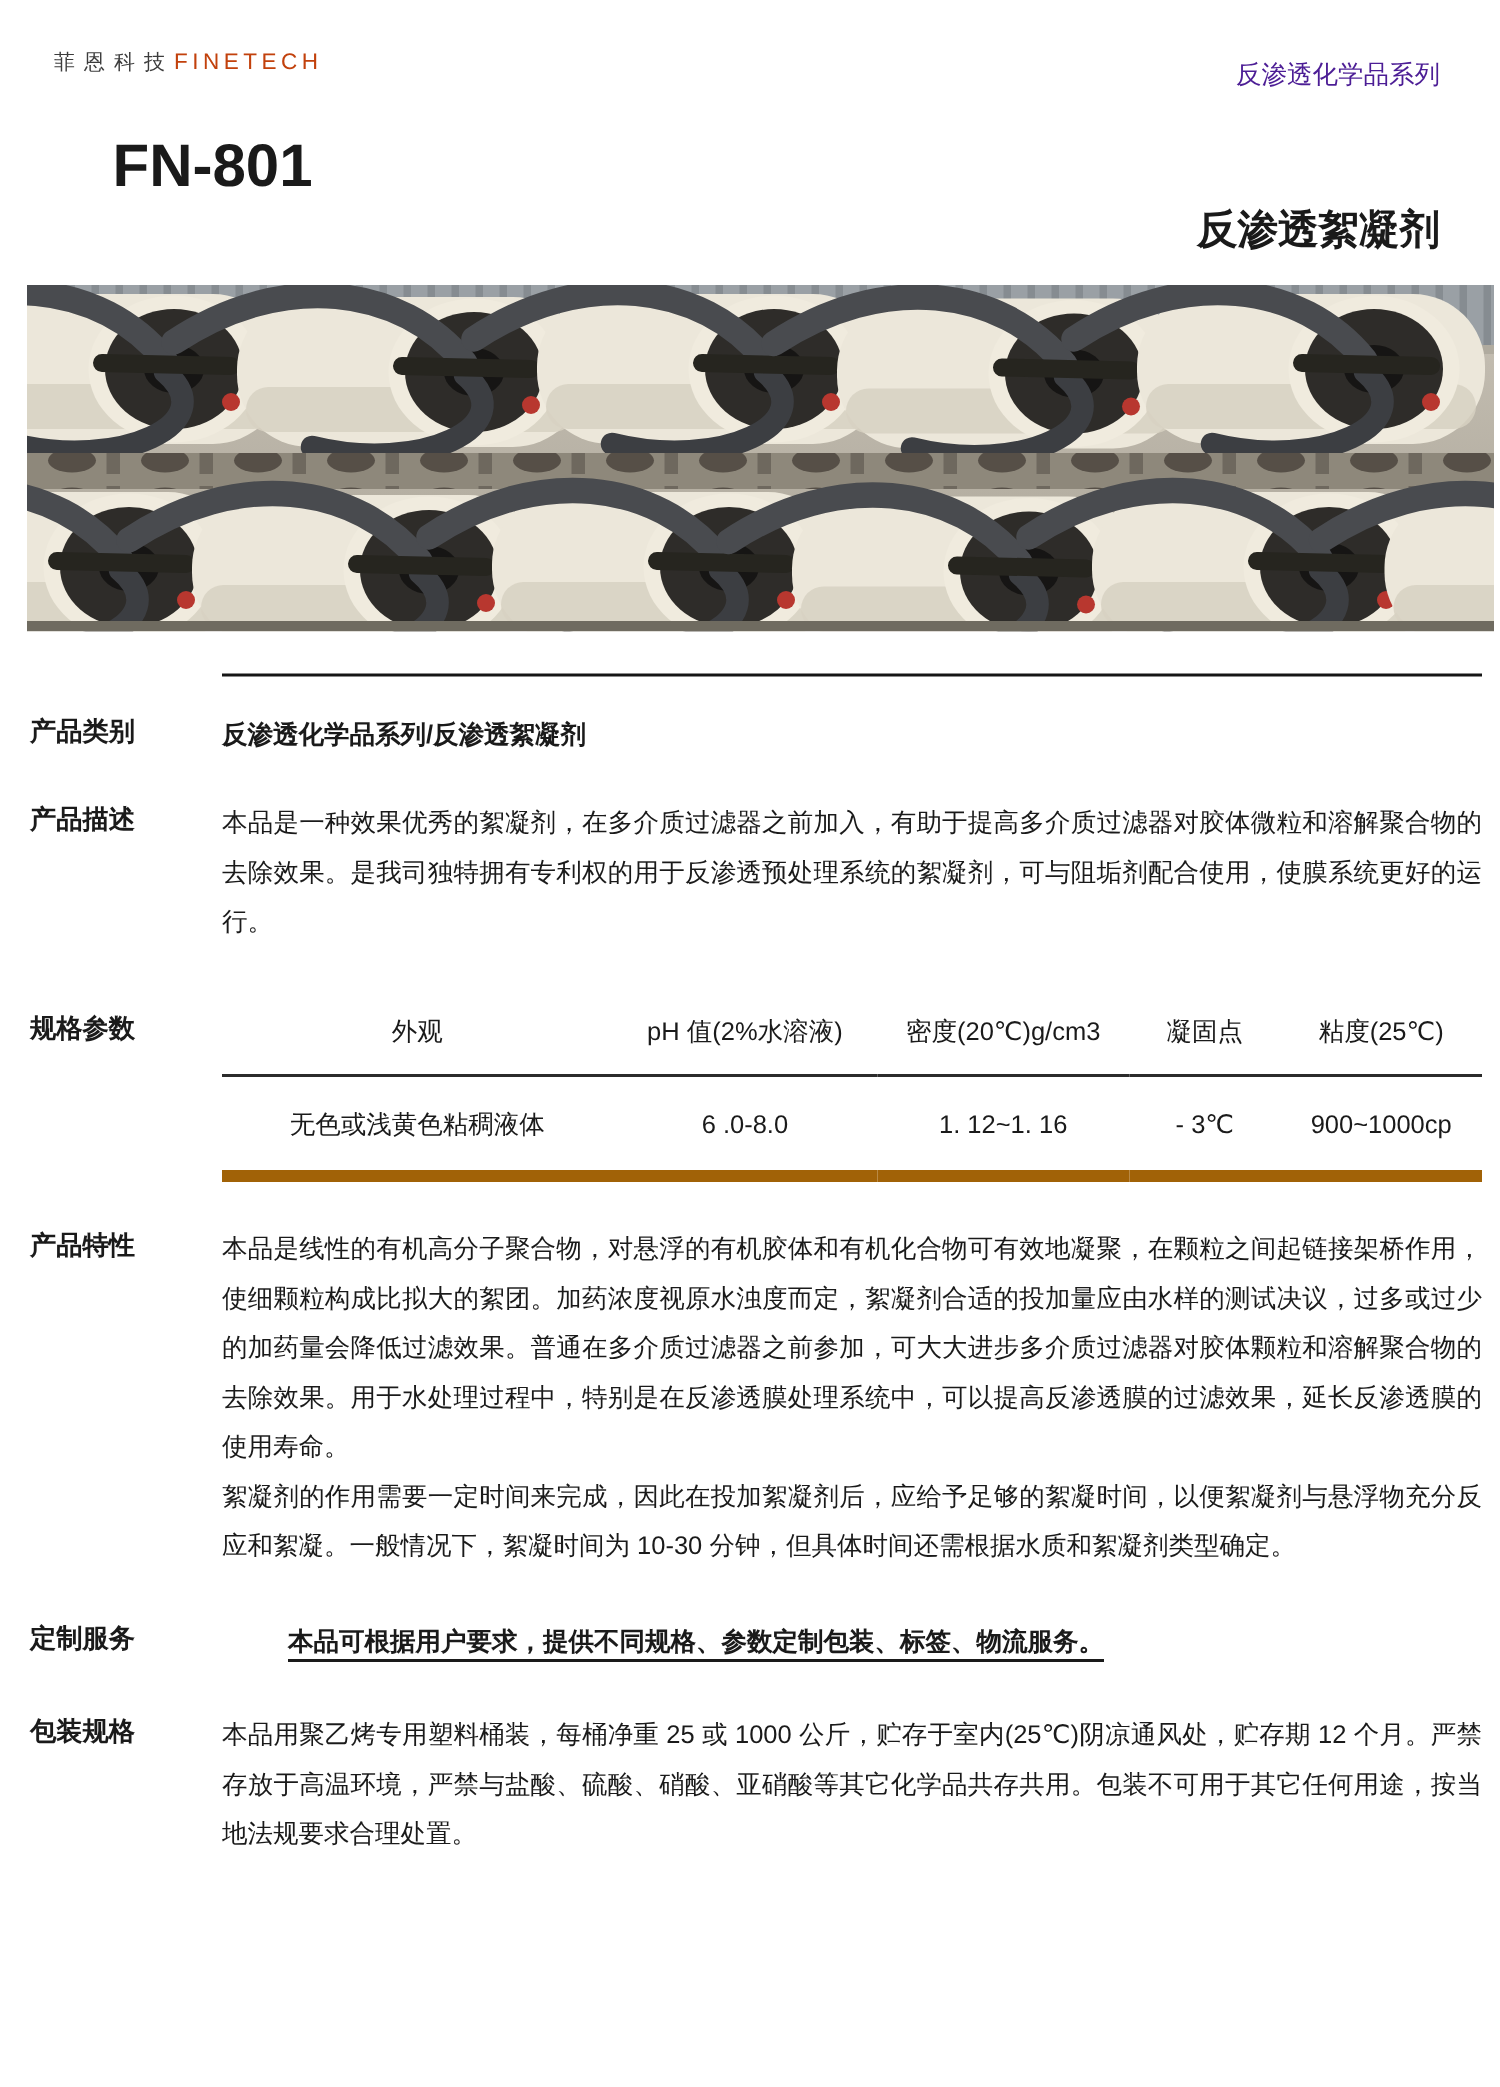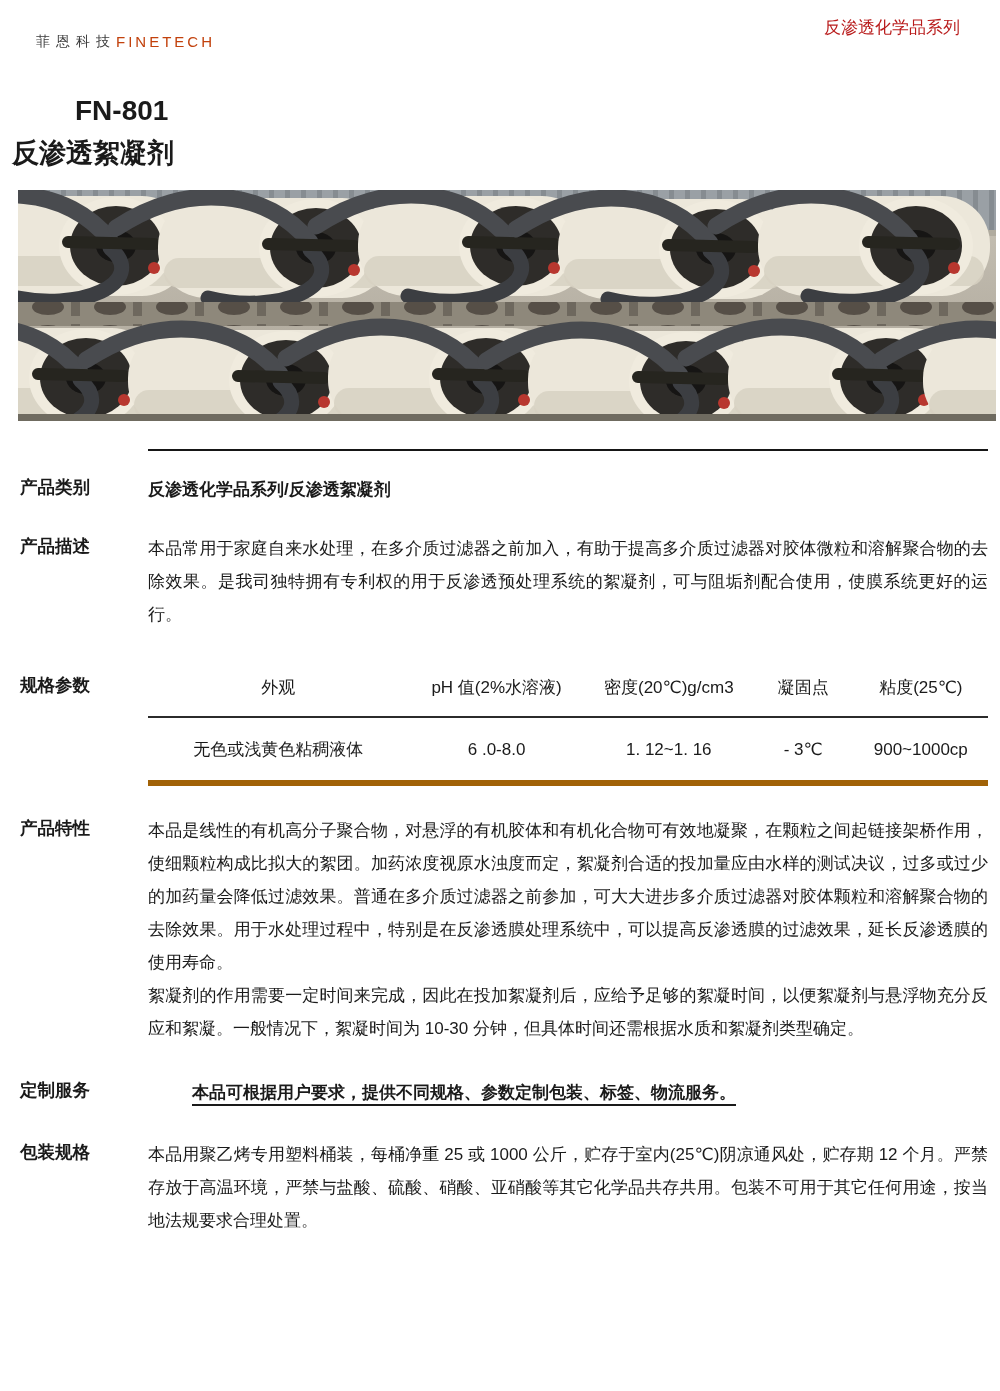--- a/index.html
+++ b/index.html
@@ -7,24 +7,24 @@
     width:1000px;height:1391px;background:#ffffff;margin:0 auto;
     font-family:"Liberation Sans","DejaVu Sans",sans-serif;
     color:#1a1a1a;position:relative;overflow:hidden;box-sizing:border-box;
   }
   
   .header-row{display:flex;justify-content:space-between;align-items:flex-start;padding:12px 40px 0 30px;}
   .logo-block{display:flex;flex-direction:row;align-items:center;width:110px;}
   .logo-mark{width:60px;height:58px;}
   .logo-cn{font-family:"Liberation Serif","DejaVu Serif",serif;font-size:14px;letter-spacing:6px;color:#3c3c3c;margin-top:2px;white-space:nowrap;padding-left:6px;}
   .logo-en{font-size:15px;letter-spacing:3px;color:#c2410c;margin-top:1px;}
-  .series-label{font-size:17px;color:#b91c1c;margin-top:4px;}
+  .series-label{font-size:17px;color:#4c1d95;margin-top:26px;}
   
-  .product-code{font-size:28px;font-weight:bold;margin:24px 0 0 75px;line-height:34px;}
-  .product-name{font-size:27px;font-weight:bold;margin:10px 40px 0 12px;line-height:30px;}
+  .product-code{font-size:40px;font-weight:bold;margin:24px 0 0 75px;line-height:34px;}
+  .product-name{font-size:27px;font-weight:bold;text-align:right;margin:10px 40px 0 0;line-height:30px;}
   
   .photo-wrap{margin:22px 4px 0 18px;width:978px;height:231px;overflow:hidden;}
   .photo-wrap svg{display:block;}
   
   main{margin-top:16px;}
   .section{display:grid;grid-template-columns:128px 1fr;padding:0 12px 0 20px;}
   .sec-label{font-size:17.5px;font-weight:bold;padding-top:2px;white-space:nowrap;}
   .sec-body{font-size:17px;line-height:33px;text-align:justify;}
   .sec-body p{margin:0;}
   .bold-line{font-weight:bold;}
@@ -33,21 +33,21 @@
   .mt-usage{margin-top:0;}
   .mt-category{margin-top:22px;}
   .mt-description{margin-top:26px;}
   .mt-specs{margin-top:40px;}
   .mt-features{margin-top:28px;}
   .mt-custom{margin-top:31px;gap:44px;}
   .mt-packaging{margin-top:29px;}
   
   table.spec{width:100%;border-collapse:collapse;font-size:17px;}
   table.spec th{font-weight:normal;padding:0 2px 12px 2px;text-align:center;border-bottom:2px solid #2b2b2b;white-space:nowrap;}
-  table.spec td{padding:15px 2px 14px 2px;text-align:center;border-bottom:6px solid #a16207;white-space:nowrap;}
+  table.spec td{padding:15px 2px 14px 2px;text-align:center;border-bottom:8px solid #a16207;white-space:nowrap;}
   .col-appearance{width:31%;} .col-ph{width:21%;margin-top:23px;} .col-density{width:20%;} .col-freeze{width:12%;} .col-visc{width:16%;}
   .underlined{text-decoration:underline;text-decoration-thickness:2px;text-underline-offset:6px;}
 </style>
 </head>
 <body>
 
 <div class="page">
 
   <div class="header-row">
     <div class="logo-block">
@@ -125,21 +125,21 @@
     <div class="section mt-category">
       <div class="sec-label">产品类别</div>
       <div class="sec-body bold-line">
           <p>反渗透化学品系列/反渗透絮凝剂</p>
         </div>
     </div>
 
     <div class="section mt-description">
       <div class="sec-label">产品描述</div>
       <div class="sec-body">
-          <p>本品常用于家庭自来水处理，在多介质过滤器之前加入，有助于提高多介质过滤器对胶体微粒和溶解聚合物的去除效果。是我司独特拥有专利权的用于反渗透预处理系统的絮凝剂，可与阻垢剂配合使用，使膜系统更好的运行。</p>
+          <p>本品是一种效果优秀的絮凝剂，在多介质过滤器之前加入，有助于提高多介质过滤器对胶体微粒和溶解聚合物的去除效果。是我司独特拥有专利权的用于反渗透预处理系统的絮凝剂，可与阻垢剂配合使用，使膜系统更好的运行。</p>
         </div>
     </div>
 
     <div class="section mt-specs">
       <div class="sec-label">规格参数</div>
       <div class="sec-body">
         <table class="spec">
           <thead>
             <tr>
               <th class="col-appearance">外观</th>

